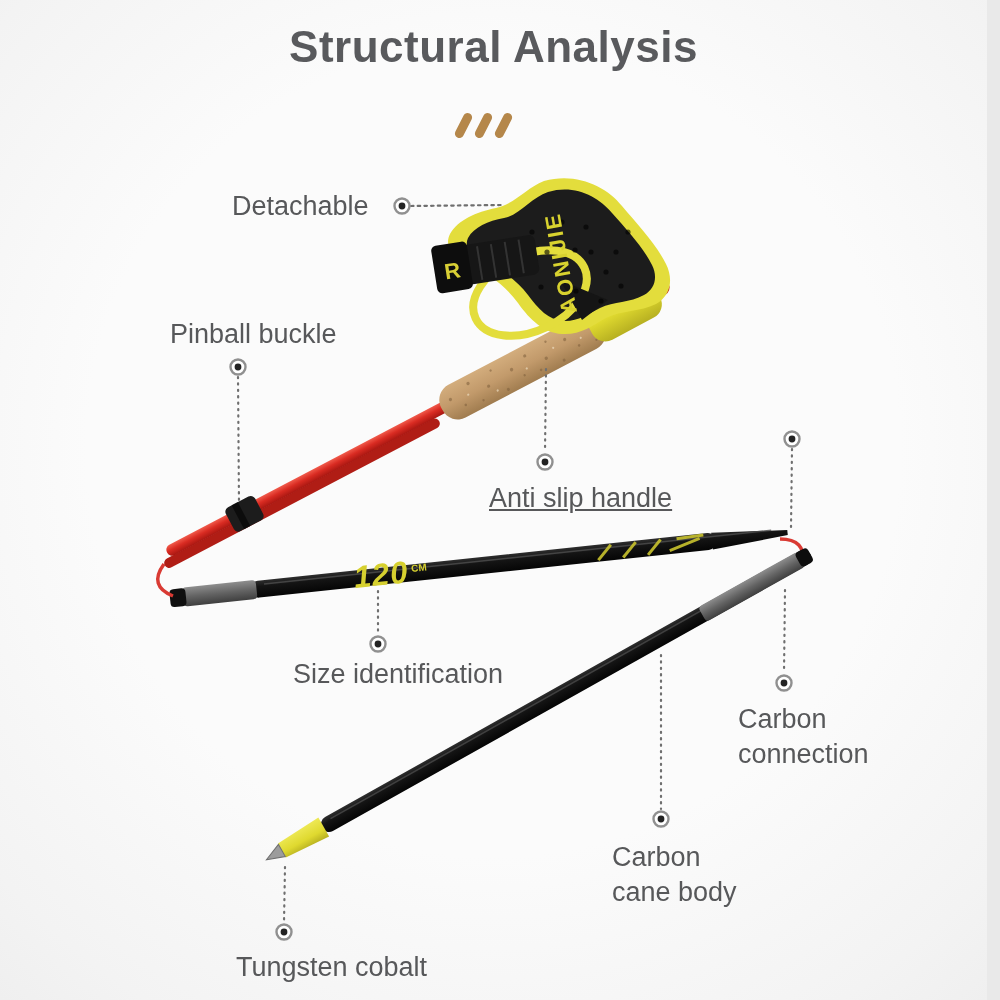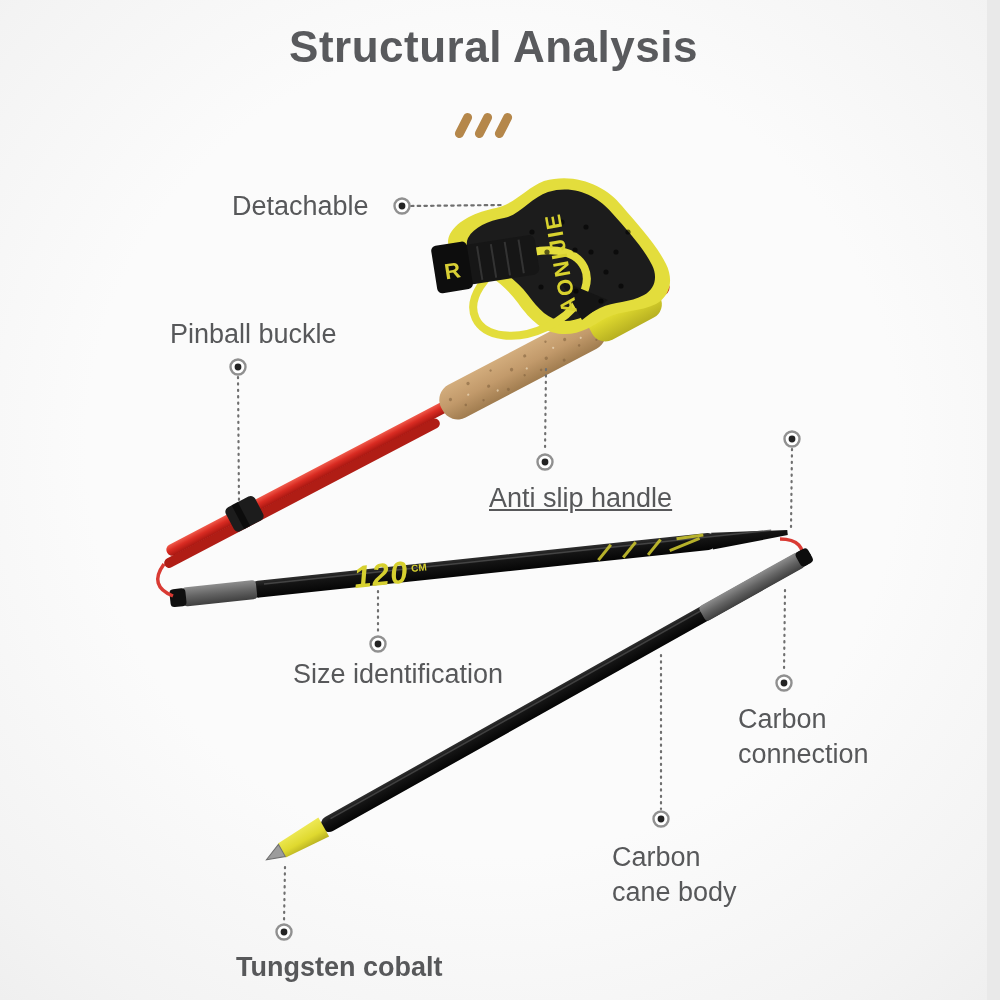--- a/index.html
+++ b/index.html
@@ -22,21 +22,21 @@
   .callout{
     position:absolute;font-size:27px;color:#57585a;line-height:1.28;
     white-space:pre-line;
   }
   .c-detachable{left:232px;top:189px;}
   .c-pinball{left:170px;top:317px;}
   .c-antislip{left:489px;top:481px;text-decoration:underline;}
   .c-sizeid{left:293px;top:657px;}
   .c-carboncon{left:738px;top:702px;width:155px;}
   .c-canebody{left:604px;top:840px;width:135px;margin-left:8px;}
-  .c-tungsten{left:236px;top:950px;font-weight:bold;}
+  .c-tungsten{left:236px;top:950px;}
   svg{position:absolute;left:0;top:0;}
   svg text{font-family:"Liberation Sans", sans-serif;}
 </style>
 </head>
 <body>
 
 <div class="stage">
 
   <h1 class="page-title">Structural Analysis</h1>
 

